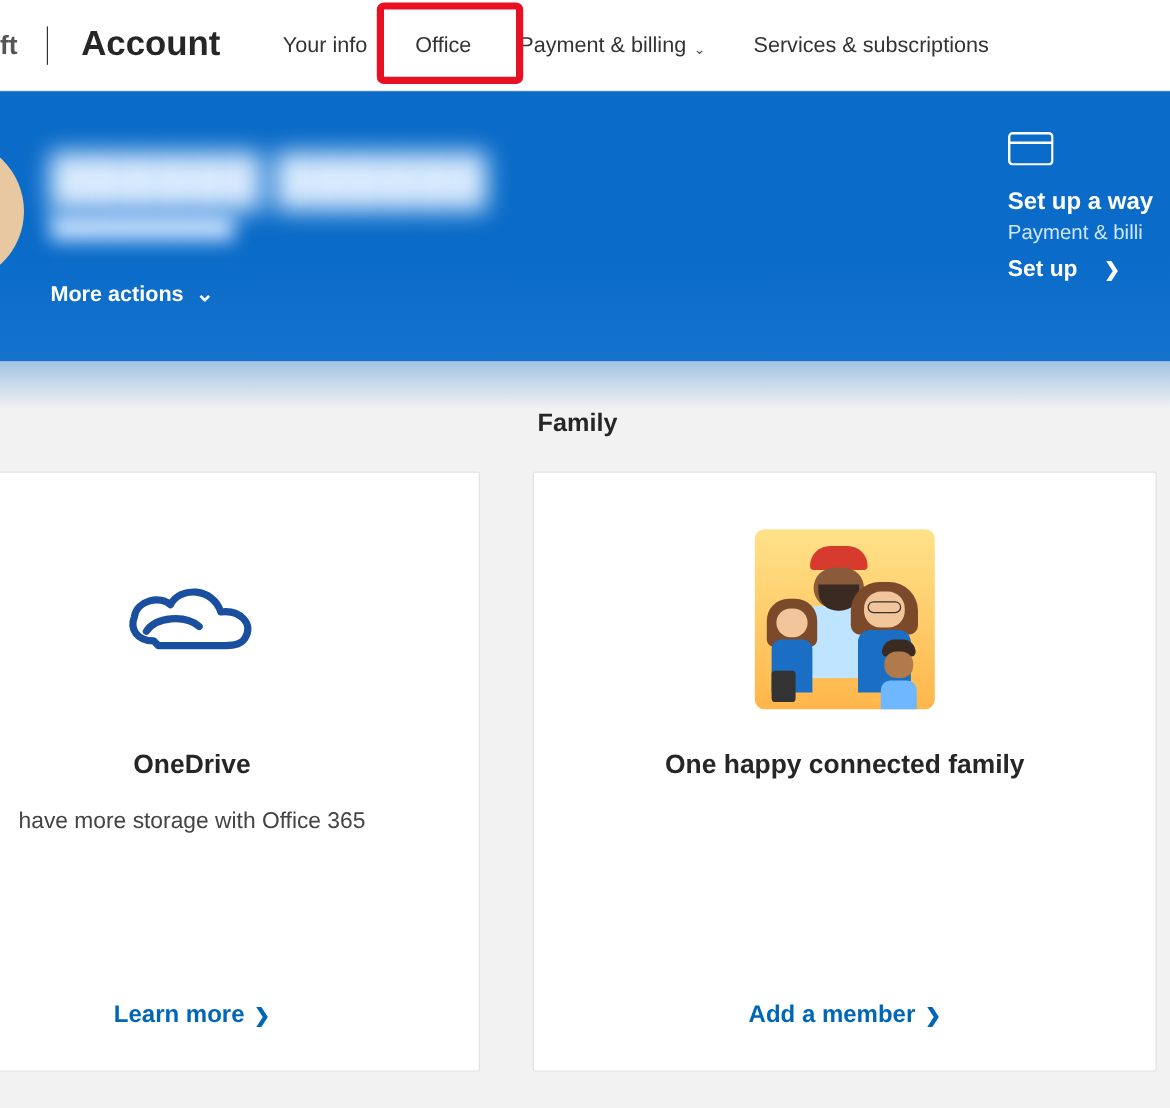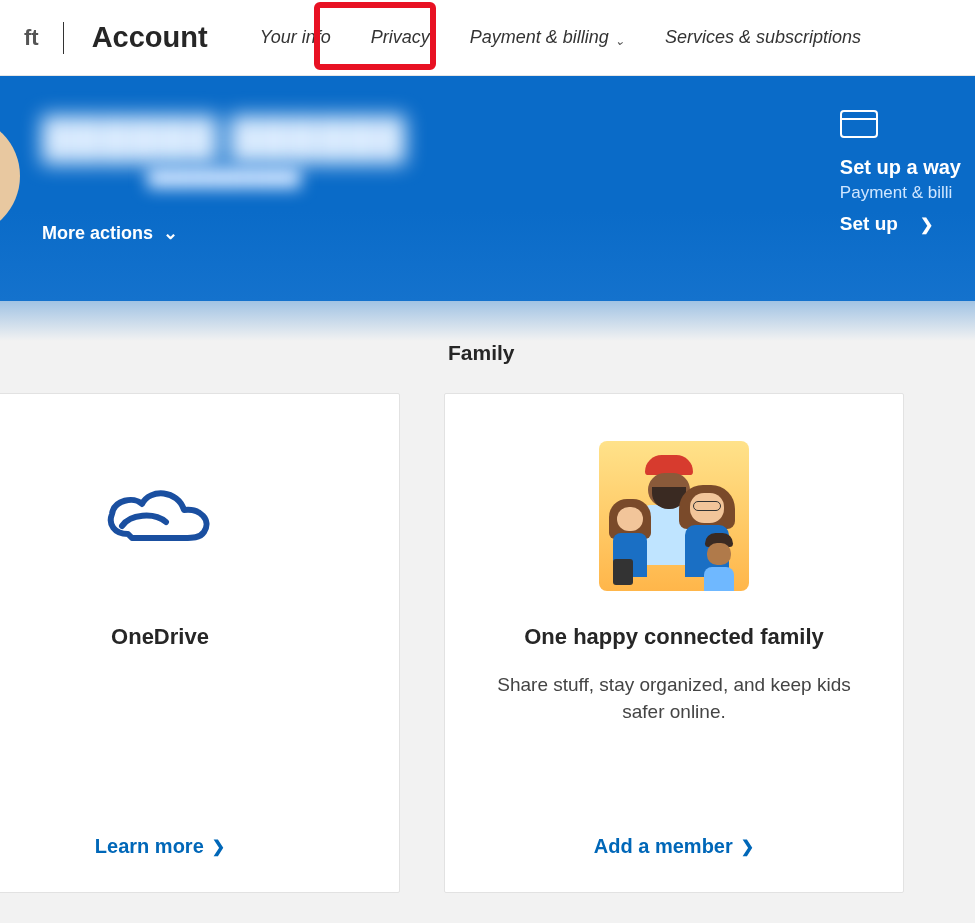--- a/index.html
+++ b/index.html
@@ -20,42 +20,40 @@
     padding: 0 8px;
     border-bottom: 1px solid #e6e6e6;
     position: relative;
   }
   .brand-frag {
     font-size: 22px;
     font-weight: 600;
     color: #555;
     margin-left: -8px;
     margin-right: 18px;
-    padding-left: 24px;
   }
   .vdiv {
     width: 1px;
     height: 32px;
     background: #333;
     margin: 0 28px 0 6px;
   }
   .account-label {
     font-size: 29px;
     font-weight: 700;
     margin-right: 32px;
   }
   .nav-item {
     font-size: 18px;
     color: #333;
     padding: 22px 20px;
     cursor: pointer;
     display: flex;
     align-items: flex-end;
     gap: 6px;
-    font-style: italic;
   }
   .nav-item .chev {
     font-size: 12px;
     color: #555;
   }
   .highlight-box {
     position: absolute;
     top: 2px;
     left: 314px;
     width: 122px;
@@ -77,22 +75,21 @@
   .avatar {
     width: 60px;
     height: 120px;
     background: #e8c8a0;
     border-radius: 0 100px 100px 0;
     margin-left: -40px;
     margin-top: 4px;
   }
   .name-area {
     margin-left: 22px;
-    margin-top: 4px;
-    text-align: center;
+    margin-top: 16px;
   }
   .blur-name {
     filter: blur(10px);
     font-size: 40px;
     font-weight: 600;
     color: #dfeeff;
     letter-spacing: 1px;
     margin-bottom: 6px;
   }
   .blur-email {
@@ -150,21 +147,21 @@
   
   .sections {
     display: flex;
     gap: 44px;
     padding: 0 0 0 0;
   }
   .section {
     flex: 0 0 auto;
   }
   .section.left { margin-left: -80px; width: 480px; }
-  .section.right { width: 460px; }
+  .section.right { width: 520px; }
   .section-title {
     font-size: 21px;
     font-weight: 600;
     margin: 0 0 28px 4px;
   }
   .card {
     background: #fff;
     border: 1px solid #e2e2e2;
     border-radius: 2px;
     height: 500px;
@@ -239,21 +236,21 @@
 
 <div class="topnav">
   <span class="brand-frag">ft</span>
   <div class="vdiv"></div>
   <span class="account-label">Account</span>
 
   <span class="nav-item">
     <span>Your info</span>
   </span>
   <span class="nav-item">
-    <span>Privacy</span>
+    <span>Office</span>
   </span>
   <span class="nav-item">
     <span>Payment &amp; billing</span>
     <span class="chev">⌄</span>
   </span>
   <span class="nav-item">
     <span>Services &amp; subscriptions</span>
   </span>
 
   <div class="highlight-box"></div>
@@ -290,20 +287,21 @@
   <div class="section left">
     <div class="section-title">ns</div>
     <div class="card">
       <div class="icon-slot">
         <svg class="onedrive-svg" viewBox="0 0 120 80">
           <path d="M28 58 C14 58 8 48 12 38 C14 24 34 20 42 28 C50 12 78 14 84 34 C100 32 112 44 104 56 C100 62 92 62 84 62 L32 62 Z" fill="none" stroke="#1a4fa0" stroke-width="6" stroke-linejoin="round"></path>
           <path d="M22 50 C30 38 54 36 66 46" fill="none" stroke="#1a4fa0" stroke-width="6" stroke-linecap="round"></path>
         </svg>
       </div>
       <div class="card-title">OneDrive</div>
+      <div class="card-desc">have more storage with Office 365</div>
       <div class="card-link">
         <span>Learn more</span>
         <span class="chev-r">❯</span>
       </div>
     </div>
   </div>
 
   <div class="section right">
     <div class="section-title">Family</div>
     <div class="card">
@@ -330,21 +328,20 @@
               <div class="device"></div>
           </div>
           <div class="person p-kid">
             <div class="hair"></div>
               <div class="face"></div>
               <div class="body"></div>
           </div>
         </div>
       </div>
       <div class="card-title">One happy connected family</div>
-      <div class="card-desc">Share stuff, stay organized, and keep kids safer online.</div>
       <div class="card-link">
         <span>Add a member</span>
         <span class="chev-r">❯</span>
       </div>
     </div>
   </div>
 
 </div>
 
 </body></html>

